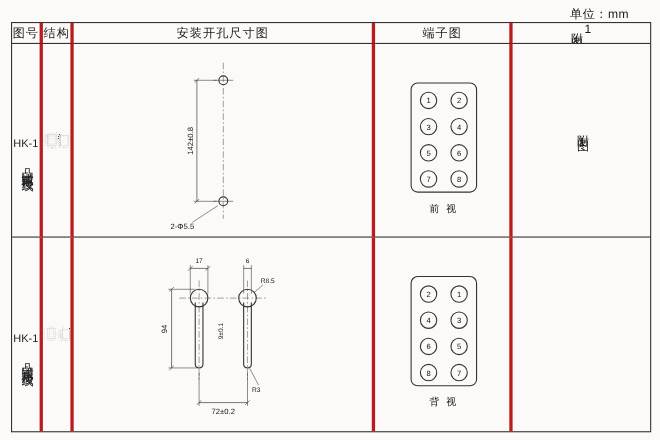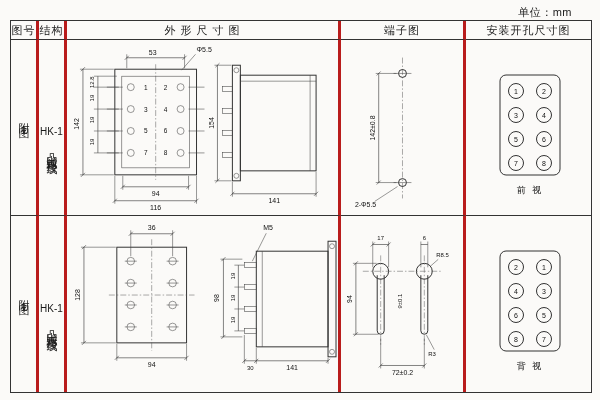--- a/index.html
+++ b/index.html
@@ -47,23 +47,22 @@
 </style>
 </head>
 <body>
 
 <div class="unit">单位：mm</div>
 
 <div class="table">
 
   <div class="cell th">图号</div>
   <div class="cell th">结构</div>
-  <div class="cell th">外 形 尺 寸 图</div>
+  <div class="cell th">安装开孔尺寸图</div>
   <div class="cell th">端子图</div>
-  <div class="cell th">安装开孔尺寸图</div>
 
   <div class="cell">
     <span class="vert">附图1</span>
   </div>
 
   <div class="cell struct-cell">
     <span class="model">HK-1</span>
     <span class="vert">凸出式前接线</span>
   </div>
 

